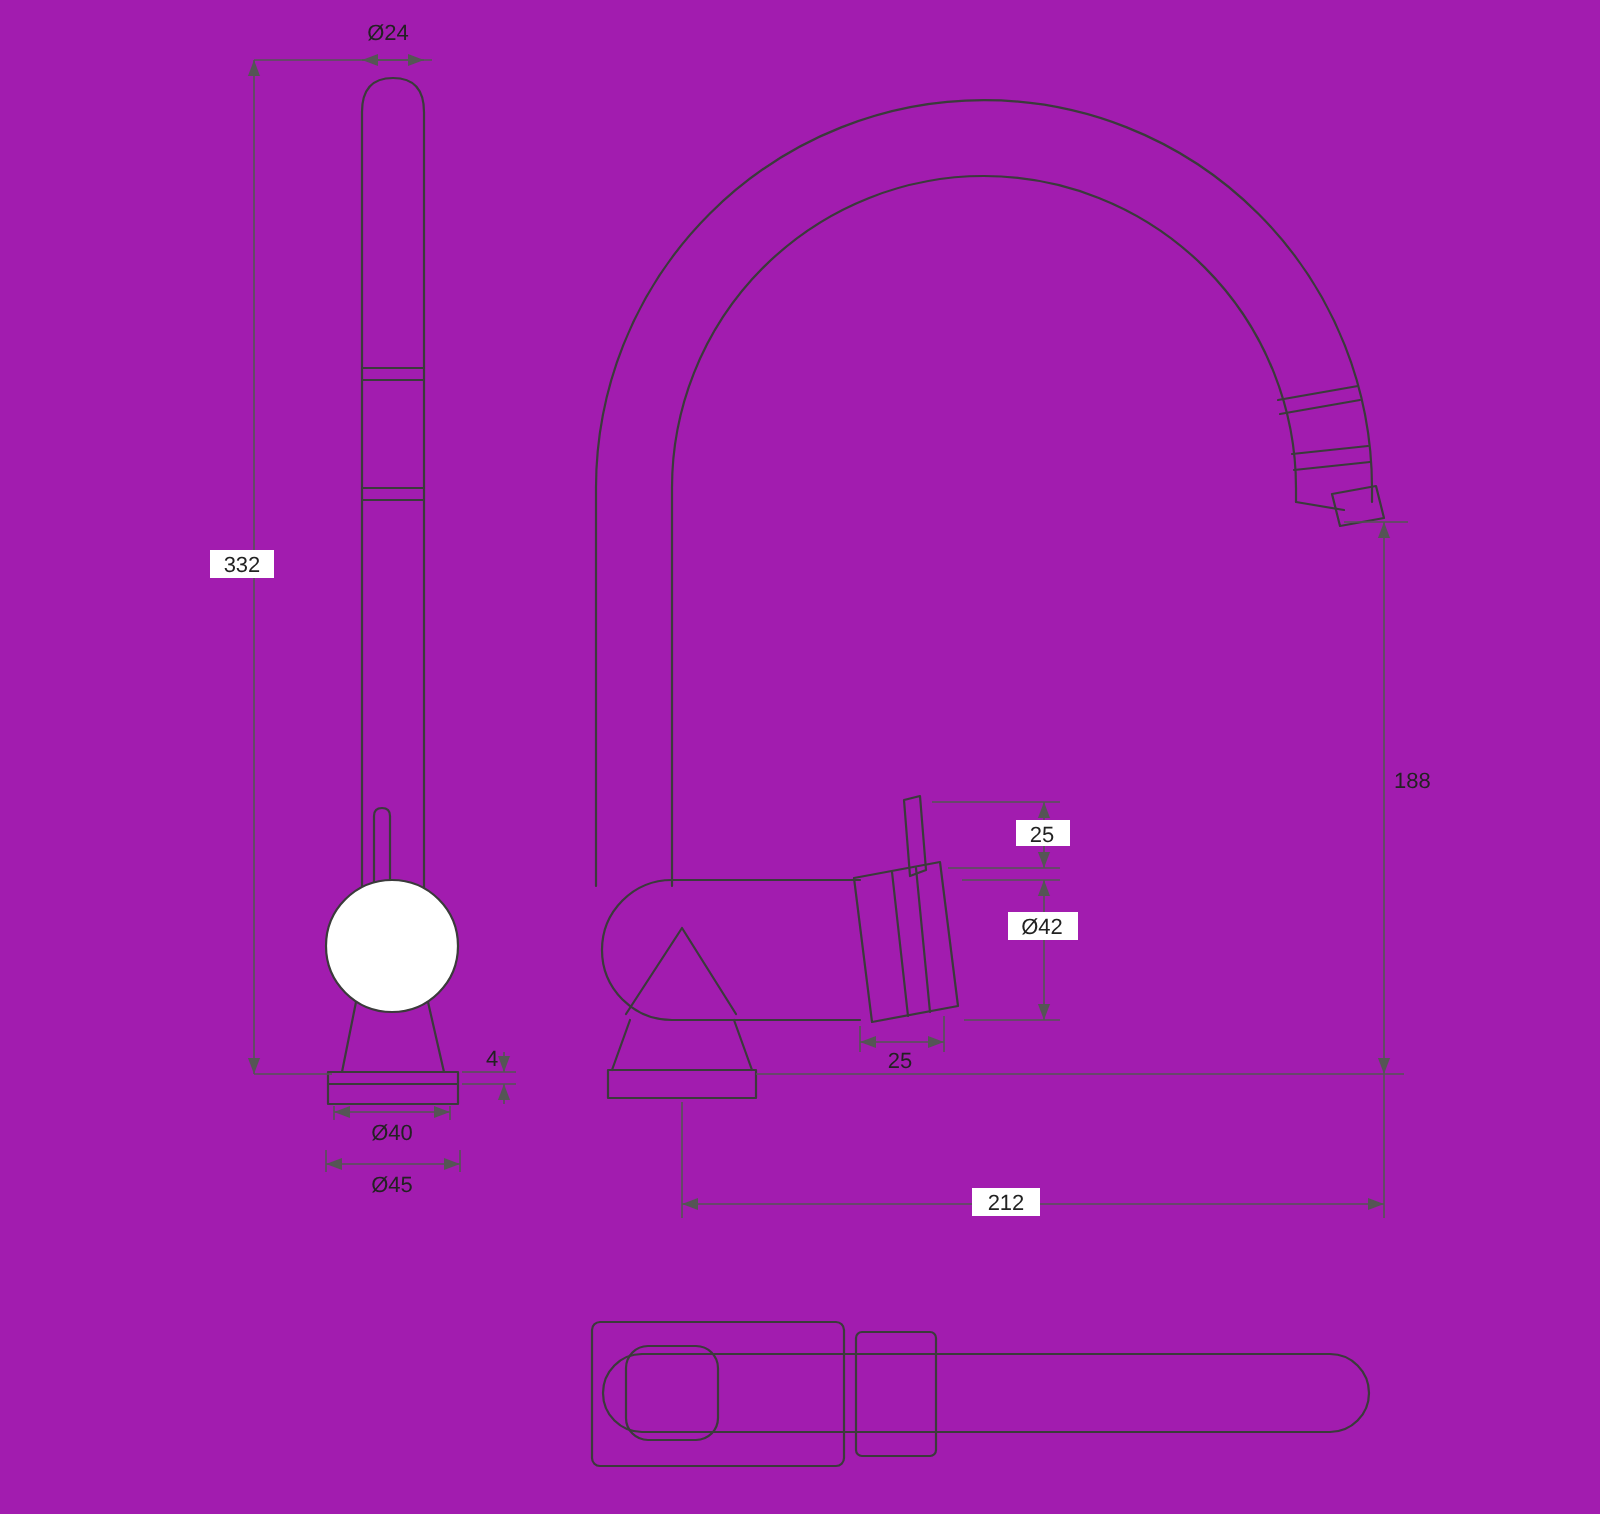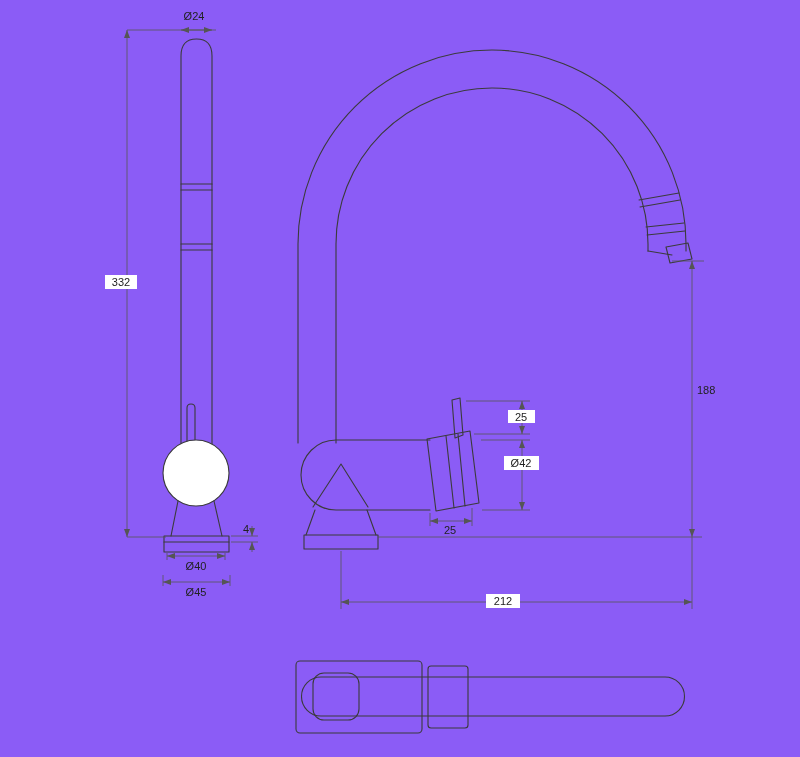--- a/index.html
+++ b/index.html
@@ -4,21 +4,21 @@
 <style>
   html, body {
     margin: 0;
     padding: 0;
     background: #ffffff;
   }
   .page {
     position: relative;
     width: 800px;
     height: 757px;
-    background: #8b5cf6;
+    background: #a21caf;
     overflow: hidden;
   }
   svg { display: block; }
   .ln  { fill: none; stroke: #3b3b3b; stroke-width: 1.1; stroke-linecap: round; stroke-linejoin: round; }
   .lnf { fill: #ffffff; stroke: #3b3b3b; stroke-width: 1.1; }
   .dim { fill: none; stroke: #555555; stroke-width: 0.8; }
   .txt { font-family: "Liberation Sans", "DejaVu Sans", sans-serif; font-size: 11px; fill: #222222; }
   .bg  { fill: #ffffff; stroke: none; }
 </style>
 </head>

